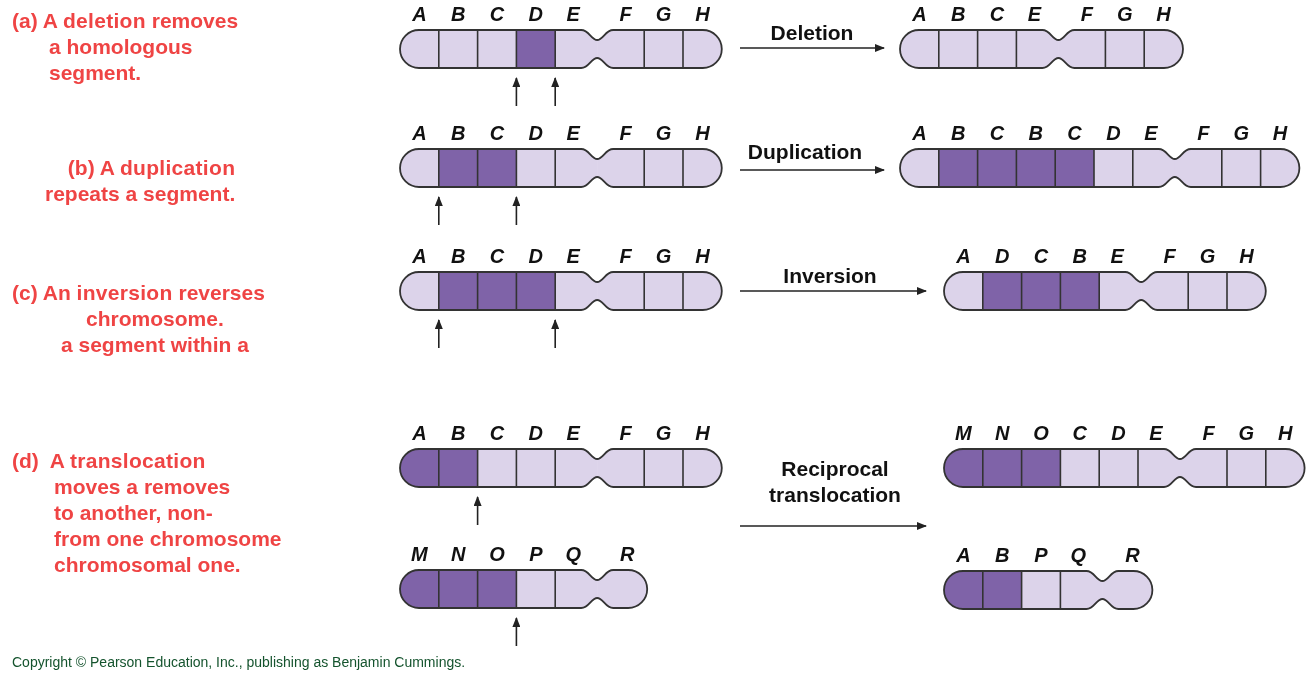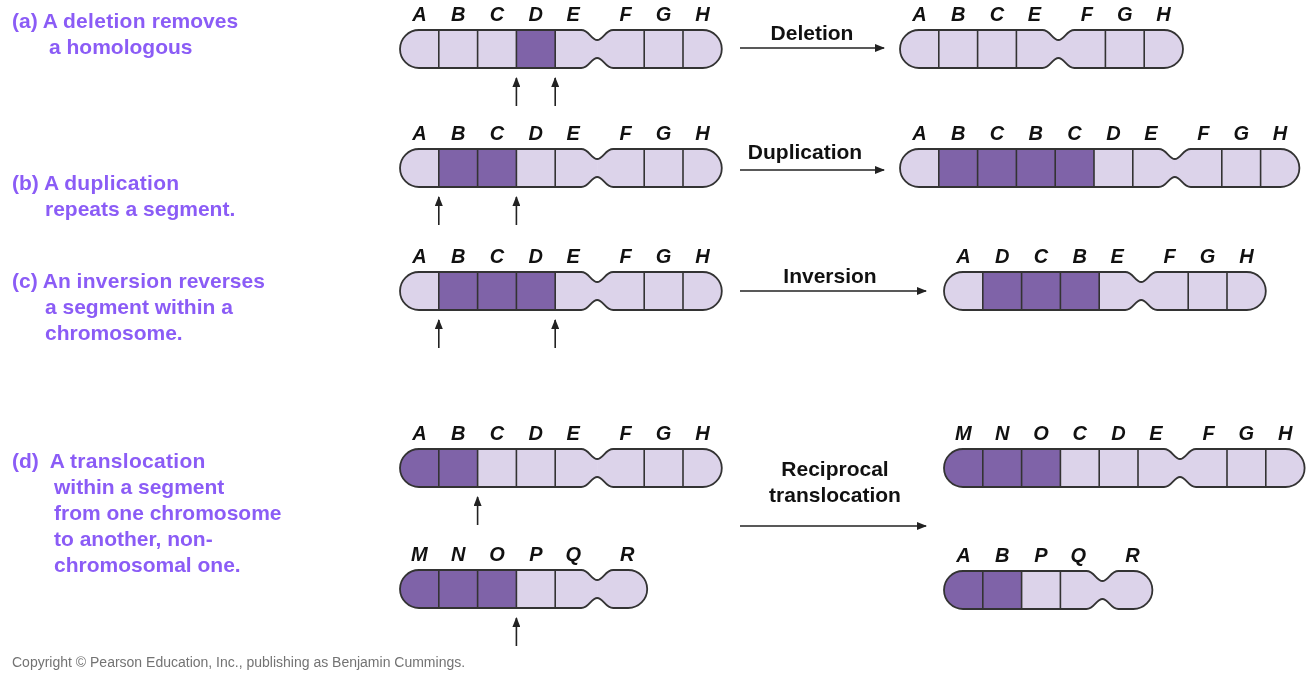--- a/index.html
+++ b/index.html
@@ -1,56 +1,57 @@
 <!DOCTYPE html>
 <html><head>
 <meta charset="utf-8">
 <style>
   html, body { margin:0; padding:0; background:#ffffff; }
   body { width:1307px; height:677px; position:relative; overflow:hidden;
          font-family:"Liberation Sans", sans-serif; color:#111; }
   .desc { position:absolute; font-size:21px; font-weight:bold; line-height:26px;
-          color:#8b5cf6; -webkit-font-smoothing:antialiased; }
+          color:#ef4444; -webkit-font-smoothing:antialiased; }
   .desc .kw { font-weight:900; letter-spacing:0.3px; }
   .desc .indent { display:block; }
   .arrow-label { position:absolute; font-size:21px; font-weight:bold; text-align:center;
                  line-height:26px; color:#111; }
-  .copyright { position:absolute; left:12px; top:654px; font-size:14px; color:#737373; }
+  .copyright { position:absolute; left:12px; top:654px; font-size:14px; color:#14532d; }
   svg#diagram { position:absolute; left:0; top:0; }
   .gene-label { font-family:"Liberation Sans", sans-serif; font-size:20px; font-weight:bold;
                 font-style:italic; fill:#111; text-anchor:middle; }
 </style>
 </head>
 <body>
 
 <div class="desc" style="left:12px; top:8px;">
   <span>(a)</span>
   <span>A </span><span class="kw">deletion</span><span> removes</span>
   <span class="indent" style="padding-left:37px">a homologous</span>
-</div>
-
-<div class="desc" style="left:12px; top:170px;">
+  <span class="indent" style="padding-left:37px">segment.</span>
+</div>
+
+<div class="desc" style="left:12px; top:155px;text-align:right;">
   <span>(b)</span>
   <span>A </span><span class="kw">duplication</span><span></span>
   <span class="indent" style="padding-left:33px">repeats a segment.</span>
 </div>
 
-<div class="desc" style="left:12px; top:268px;">
+<div class="desc" style="left:12px; top:280px;text-align:center;">
   <span>(c)</span>
   <span>An </span><span class="kw">inversion</span><span> reverses</span>
+  <span class="indent" style="padding-left:33px">chromosome.</span>
   <span class="indent" style="padding-left:33px">a segment within a</span>
-  <span class="indent" style="padding-left:33px">chromosome.</span>
 </div>
 
 <div class="desc" style="left:12px; top:448px;">
   <span>(d)</span>&nbsp;
   <span>A </span><span class="kw">translocation</span>
-  <span class="indent" style="padding-left:42px">within a segment</span>
+  <span class="indent" style="padding-left:42px">moves a removes</span>
+  <span class="indent" style="padding-left:42px">to another, non-</span>
   <span class="indent" style="padding-left:42px">from one chromosome</span>
-  <span class="indent" style="padding-left:42px">to another, non-</span>
   <span class="indent" style="padding-left:42px">chromosomal one.</span>
 </div>
 
 <div class="arrow-label" style="left:742px; top:20px; width:140px;">
   <span>Deletion</span>
 </div>
 <div class="arrow-label" style="left:730px; top:139px; width:150px;">
   <span>Duplication</span>
 </div>
 <div class="arrow-label" style="left:760px; top:263px; width:140px;">

